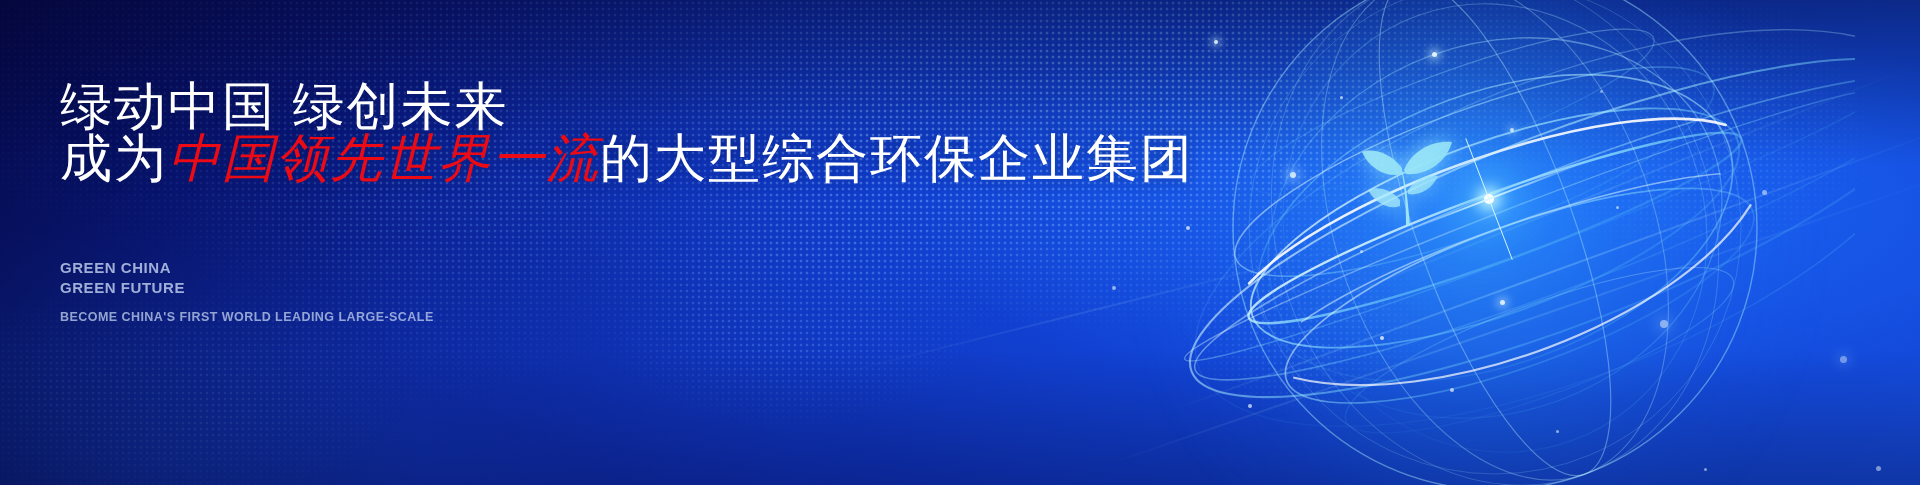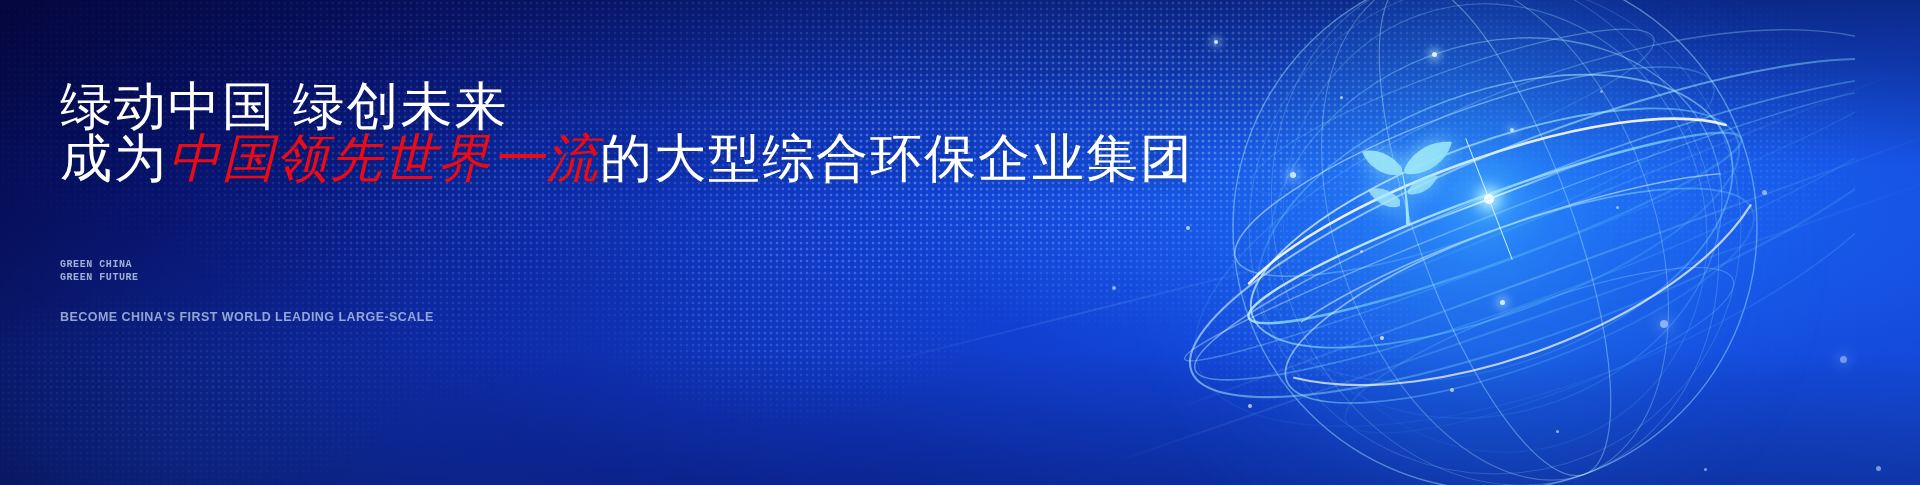--- a/index.html
+++ b/index.html
@@ -151,26 +151,25 @@
     color:#ffffff;
     white-space:nowrap;
     text-shadow:0 2px 14px rgba(0,20,80,.45);
   }
   .hl-red{color:#ec0a14;font-style:italic;}
 
   .sub-en{
     position:absolute;
     left:0; top:258px;
     color:#b9c8ea;
-    font-size:10px;
+    font-size:15px;
     font-weight:700;
     letter-spacing:.55px;
     line-height:1.30;
     opacity:.86;
-    font-family:Liberation Mono, monospace;
   }
   .tagline-en{
     position:absolute;
     left:0; top:309px;
     color:#b6c6e8;
     font-size:12.5px;
     font-weight:700;
     letter-spacing:.45px;
     line-height:1.32;
     opacity:.80;

